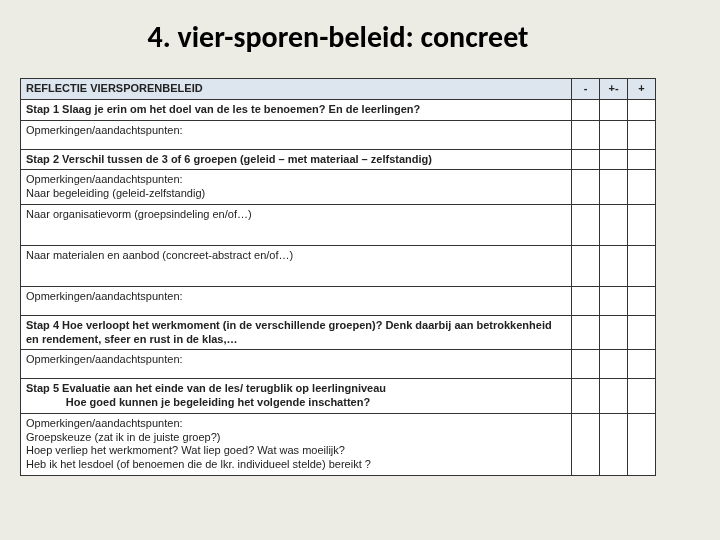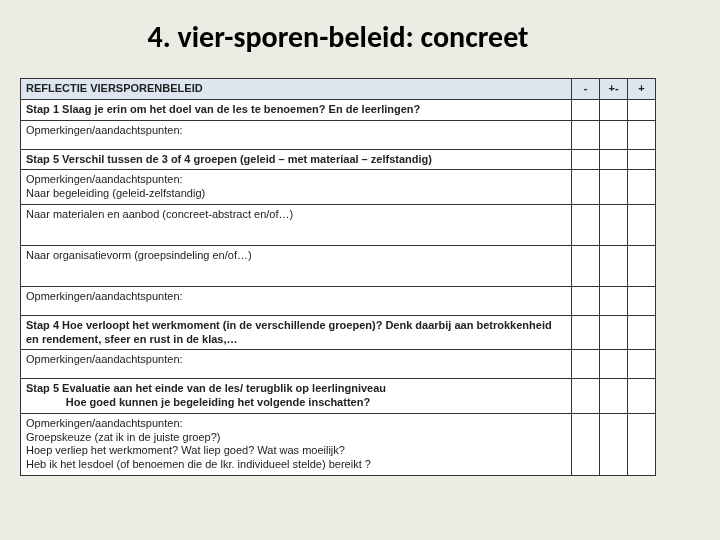--- a/index.html
+++ b/index.html
@@ -96,42 +96,42 @@
         <td class="rate"></td>
       </tr>
       <tr class="med">
         <td class="sub">Opmerkingen/aandachtspunten:</td>
         <td></td>
         <td></td>
         <td></td>
       </tr>
 
       <tr class="step">
-        <td class="main">Stap 5    Verschil tussen de 3 of 4 groepen (geleid – met materiaal – zelfstandig)</td>
+        <td class="main">Stap 2    Verschil tussen de 3 of 6 groepen (geleid – met materiaal – zelfstandig)</td>
         <td class="rate"></td>
         <td class="rate"></td>
         <td class="rate"></td>
       </tr>
       <tr>
         <td class="sub">
           <span>Opmerkingen/aandachtspunten:</span><br>
           <span>Naar begeleiding (geleid-zelfstandig)</span>
         </td>
         <td></td>
         <td></td>
         <td></td>
       </tr>
       <tr class="big">
-        <td class="sub">Naar materialen en aanbod (concreet-abstract  en/of…)</td>
+        <td class="sub">Naar organisatievorm  (groepsindeling en/of…)</td>
         <td></td>
         <td></td>
         <td></td>
       </tr>
       <tr class="big">
-        <td class="sub">Naar organisatievorm  (groepsindeling en/of…)</td>
+        <td class="sub">Naar materialen en aanbod (concreet-abstract  en/of…)</td>
         <td></td>
         <td></td>
         <td></td>
       </tr>
 
       <tr class="med">
         <td class="sub">Opmerkingen/aandachtspunten:</td>
         <td></td>
         <td></td>
         <td></td>

